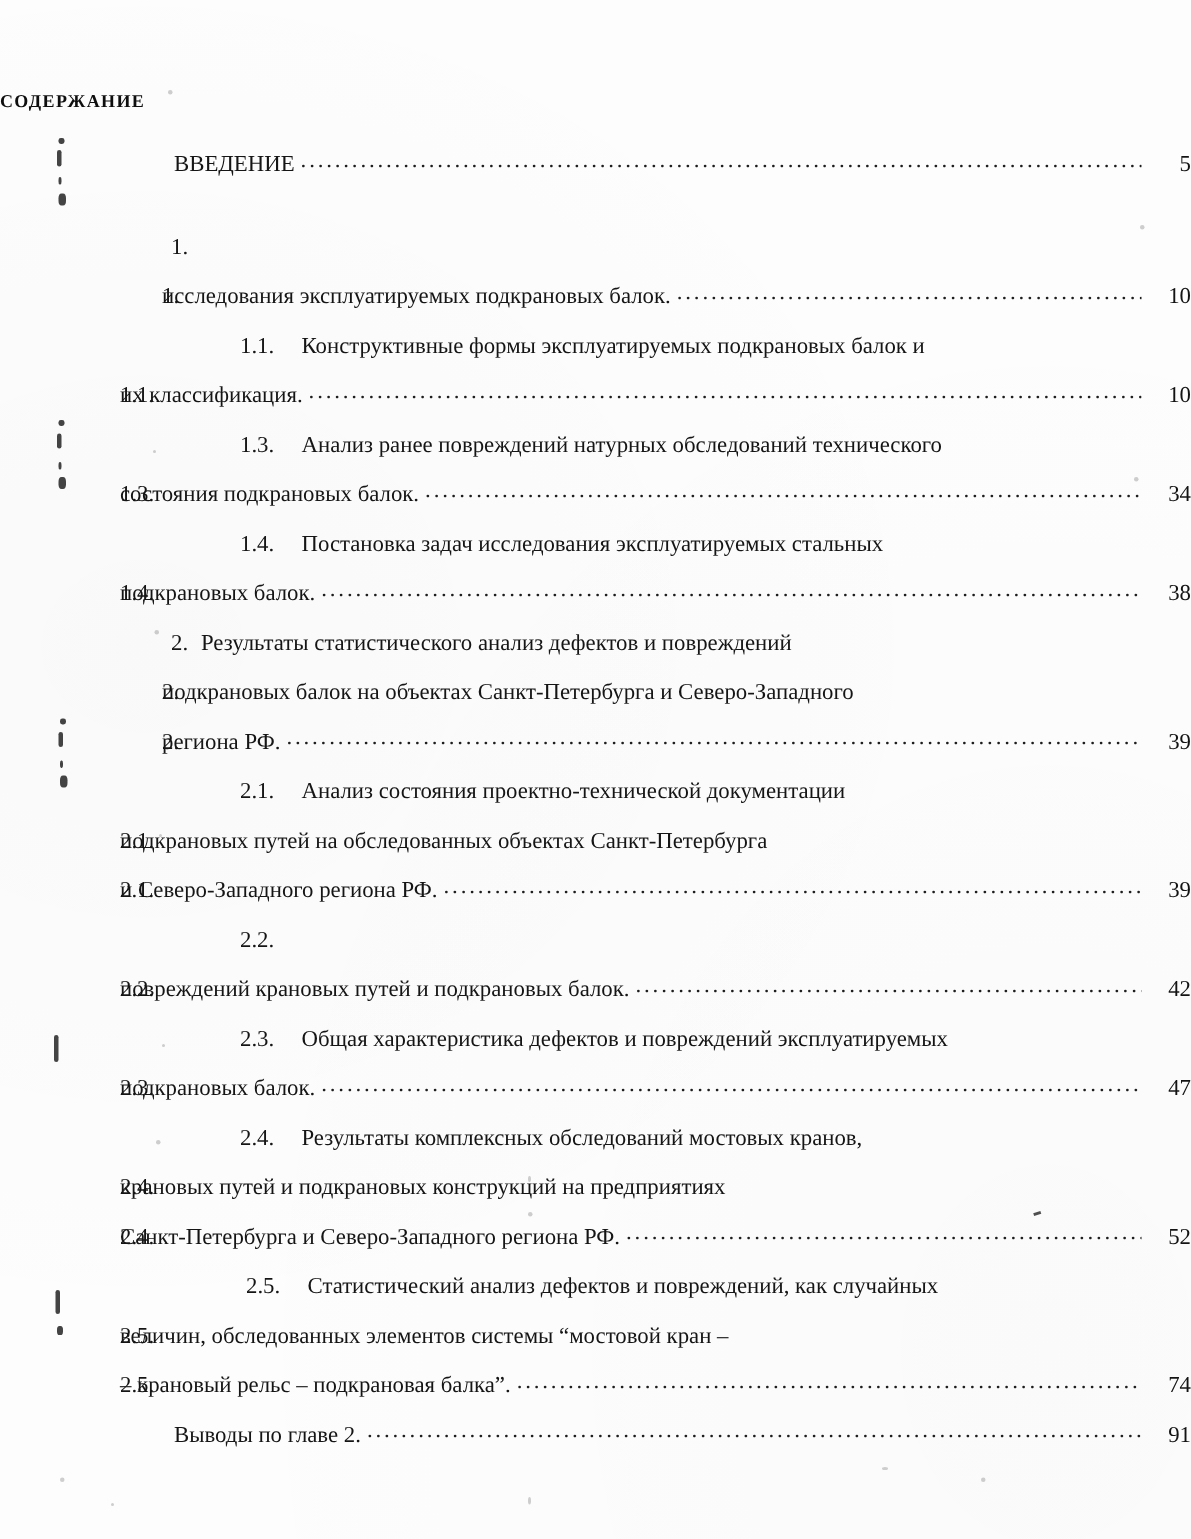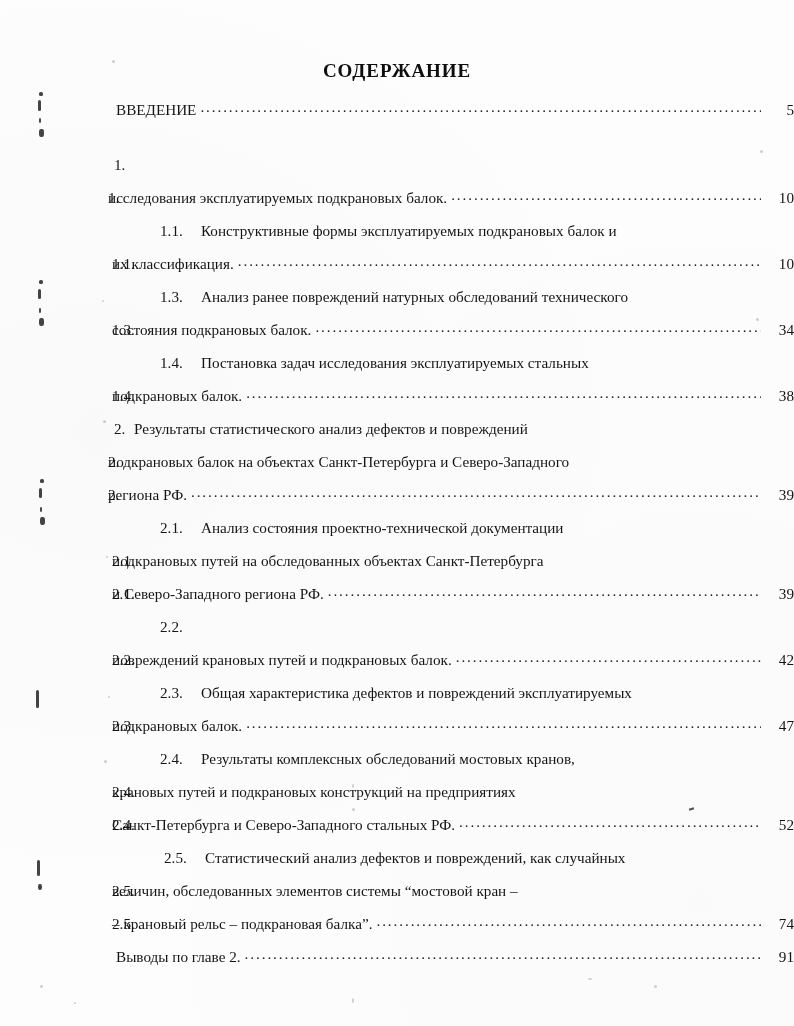--- a/index.html
+++ b/index.html
@@ -46,23 +46,23 @@
   #doc {
     position: absolute;
     inset: 0;
   }
 
   #toc-heading {
     position: absolute;
     top: 60px;
     left: 0;
     width: 794px;
-    text-align: center;
+    text-align: left;
     font-weight: bold;
-    font-size: 19px;
+    font-size: 12px;
     letter-spacing: 0.9px;
     color: #0e0e0e;
   }
 
   .toc-list {
     position: absolute;
     top: 101px;
     left: 0;
     width: 794px;
   }
@@ -129,21 +129,21 @@
   .lvl-sub-deep { padding-left: 164px; }
   .lvl-sub-deep .num { width: 41px; }
 
   .lvl-plain { padding-left: 116px; }
   .lvl-plain .num { width: 0; }
 
   
   .cont-top  { padding-left: 108px; }
   .cont-top .num { width: 0; }
 
-  .cont-sub  { padding-left: 112px; }
+  .cont-sub  { padding-left: 80px; }
   .cont-sub .num { width: 0; }
 
   
   .ink-tick {
     position: absolute;
     width: 5px;
     height: 2px;
     background: #242424;
     transform: rotate(-18deg);
     opacity: .8;
@@ -331,21 +331,21 @@
           <span class="pageno empty">52</span>
         </div>
         <div class="toc-line cont-sub">
           <span class="num">2.4.</span>
           <span class="txt">крановых путей и подкрановых конструкций на предприятиях</span>
           <span class="leader no-dots"></span>
           <span class="pageno empty">52</span>
         </div>
         <div class="toc-line cont-sub">
           <span class="num">2.4.</span>
-          <span class="txt">Санкт-Петербурга и Северо-Западного стальных РФ.</span>
+          <span class="txt">Санкт-Петербурга и Северо-Западного региона РФ.</span>
           <span class="leader"></span>
           <span class="pageno">52</span>
         </div>
       </div>
       <div class="toc-entry">
         <div class="toc-line lvl-sub-deep">
           <span class="num">2.5.</span>
           <span class="txt">Статистический анализ дефектов и повреждений, как случайных</span>
           <span class="leader no-dots"></span>
           <span class="pageno empty">74</span>

